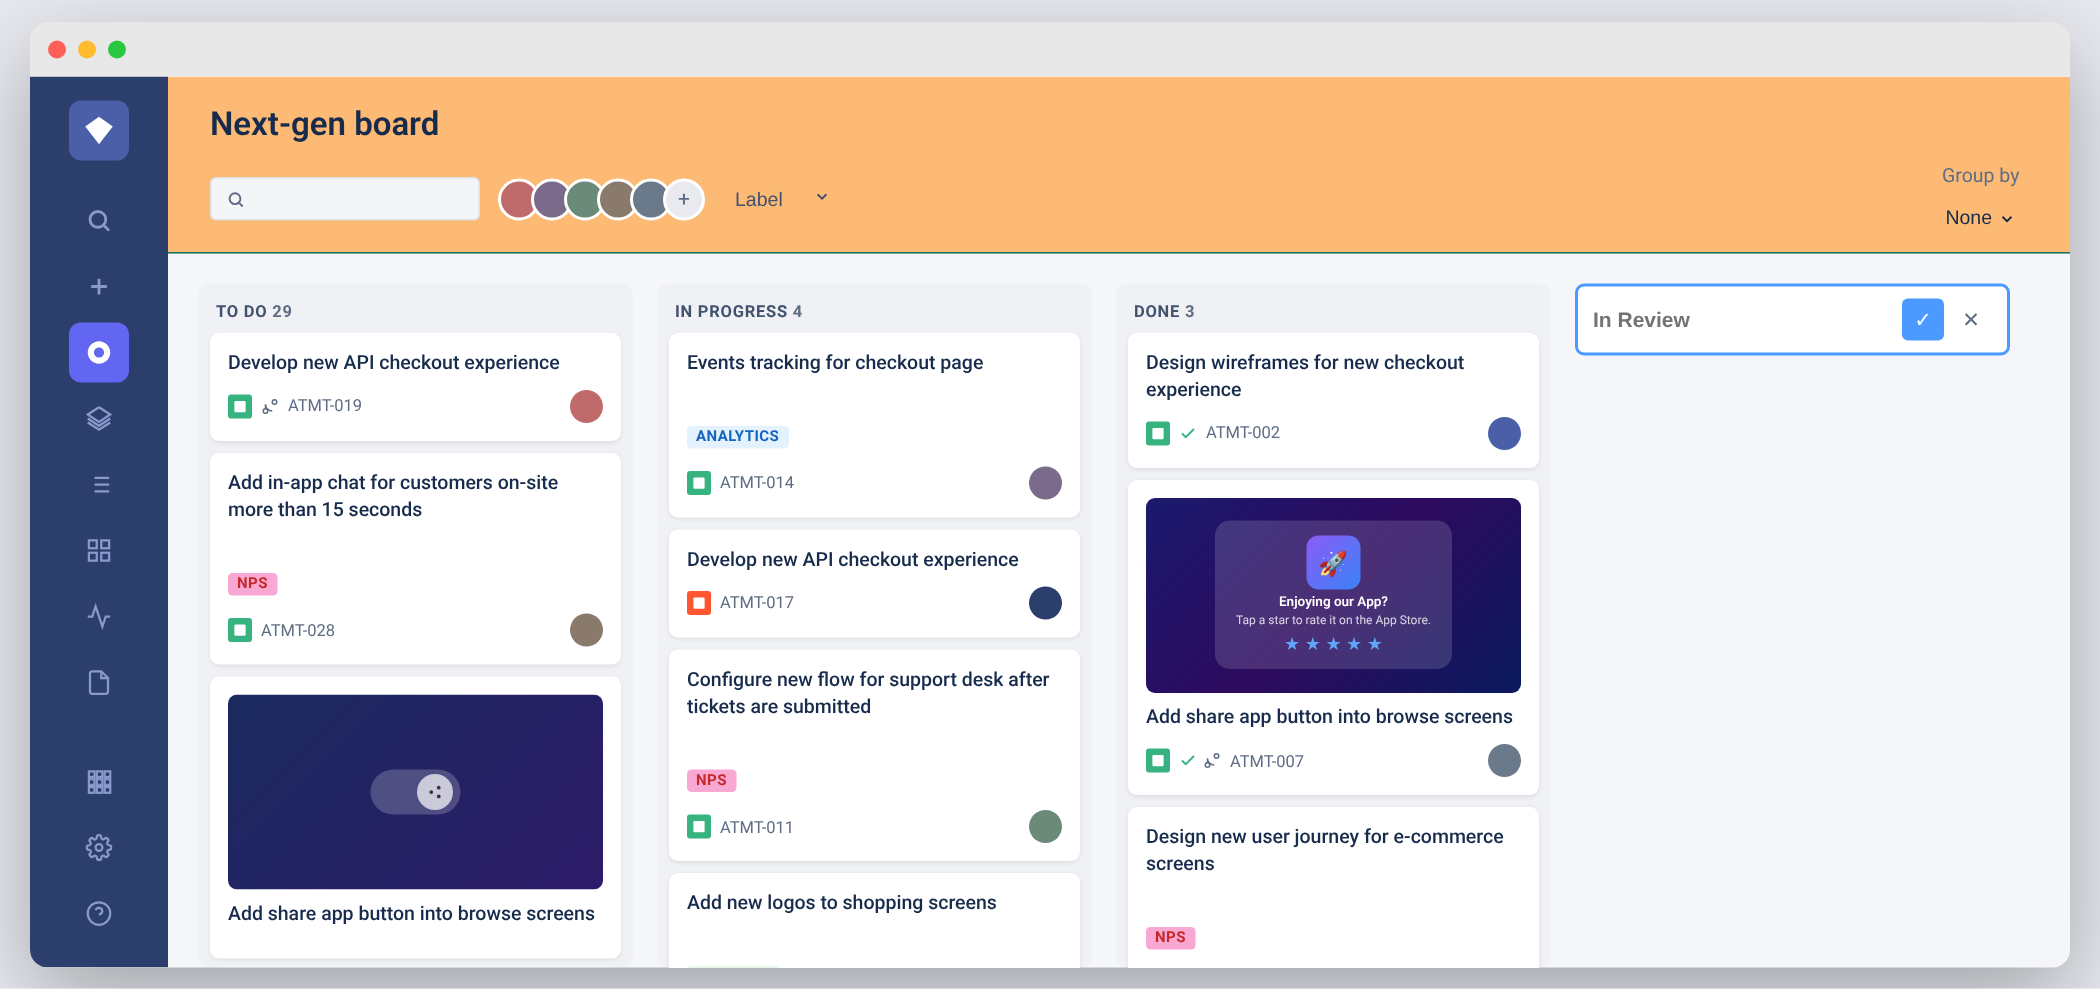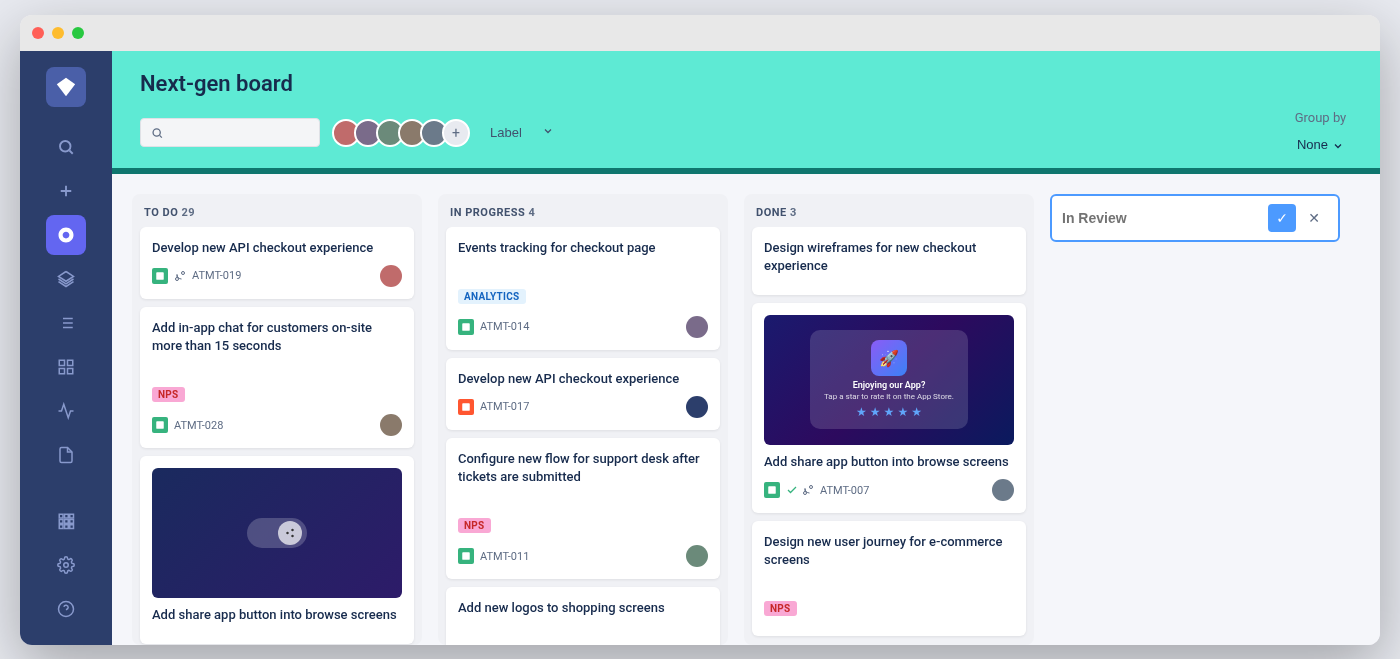--- a/index.html
+++ b/index.html
@@ -78,22 +78,22 @@
     .sidebar-spacer { flex: 1; }
     .main-content {
       flex: 1;
       background: #f5f6fa;
       display: flex;
       flex-direction: column;
       overflow: hidden;
     }
     .header {
       padding: 20px 28px 0;
-      background: #5eead4;
-      border-bottom: 6px solid #0f766e;
+      background: #fdba74;
+      border-bottom: 1px solid #0f766e;
     }
     .page-title {
       font-size: 22px;
       font-weight: 600;
       color: #172b4d;
       margin-bottom: 14px;
     }
     .toolbar {
       display: flex;
       align-items: center;
@@ -691,20 +691,36 @@
 
         <div class="column">
           <div class="column-header">
             <span>DONE</span>
             <span class="column-count"> 3</span>
           </div>
           <div class="column-cards">
 
             <div class="card">
               <div class="card-title">Design wireframes for new checkout experience</div>
+              <div class="card-footer">
+                <div class="card-meta">
+                  <div class="card-icon green">
+                    <svg width="10" height="10" viewBox="0 0 24 24" fill="white">
+                        <rect x="3" y="3" width="18" height="18" rx="2"></rect>
+                      </svg>
+                  </div>
+                  <div class="card-meta-icons">
+                    <svg width="12" height="12" viewBox="0 0 24 24" fill="none" stroke="#36b37e" stroke-width="2.5">
+                      <polyline points="20 6 9 17 4 12"></polyline>
+                    </svg>
+                  </div>
+                  <span class="card-id">ATMT-002</span>
+                </div>
+                <div class="card-avatar" style="background:#4a5fa8"></div>
+              </div>
             </div>
 
             <div class="card">
               <div class="card-image">
                 <div class="done-image">
                   <div class="app-rating-card">
                     <div class="app-icon-small">🚀</div>
                     <div class="app-rating-title">Enjoying our App?</div>
                     <div class="app-rating-sub">Tap a star to rate it on the App Store.</div>
                     <div class="stars">

